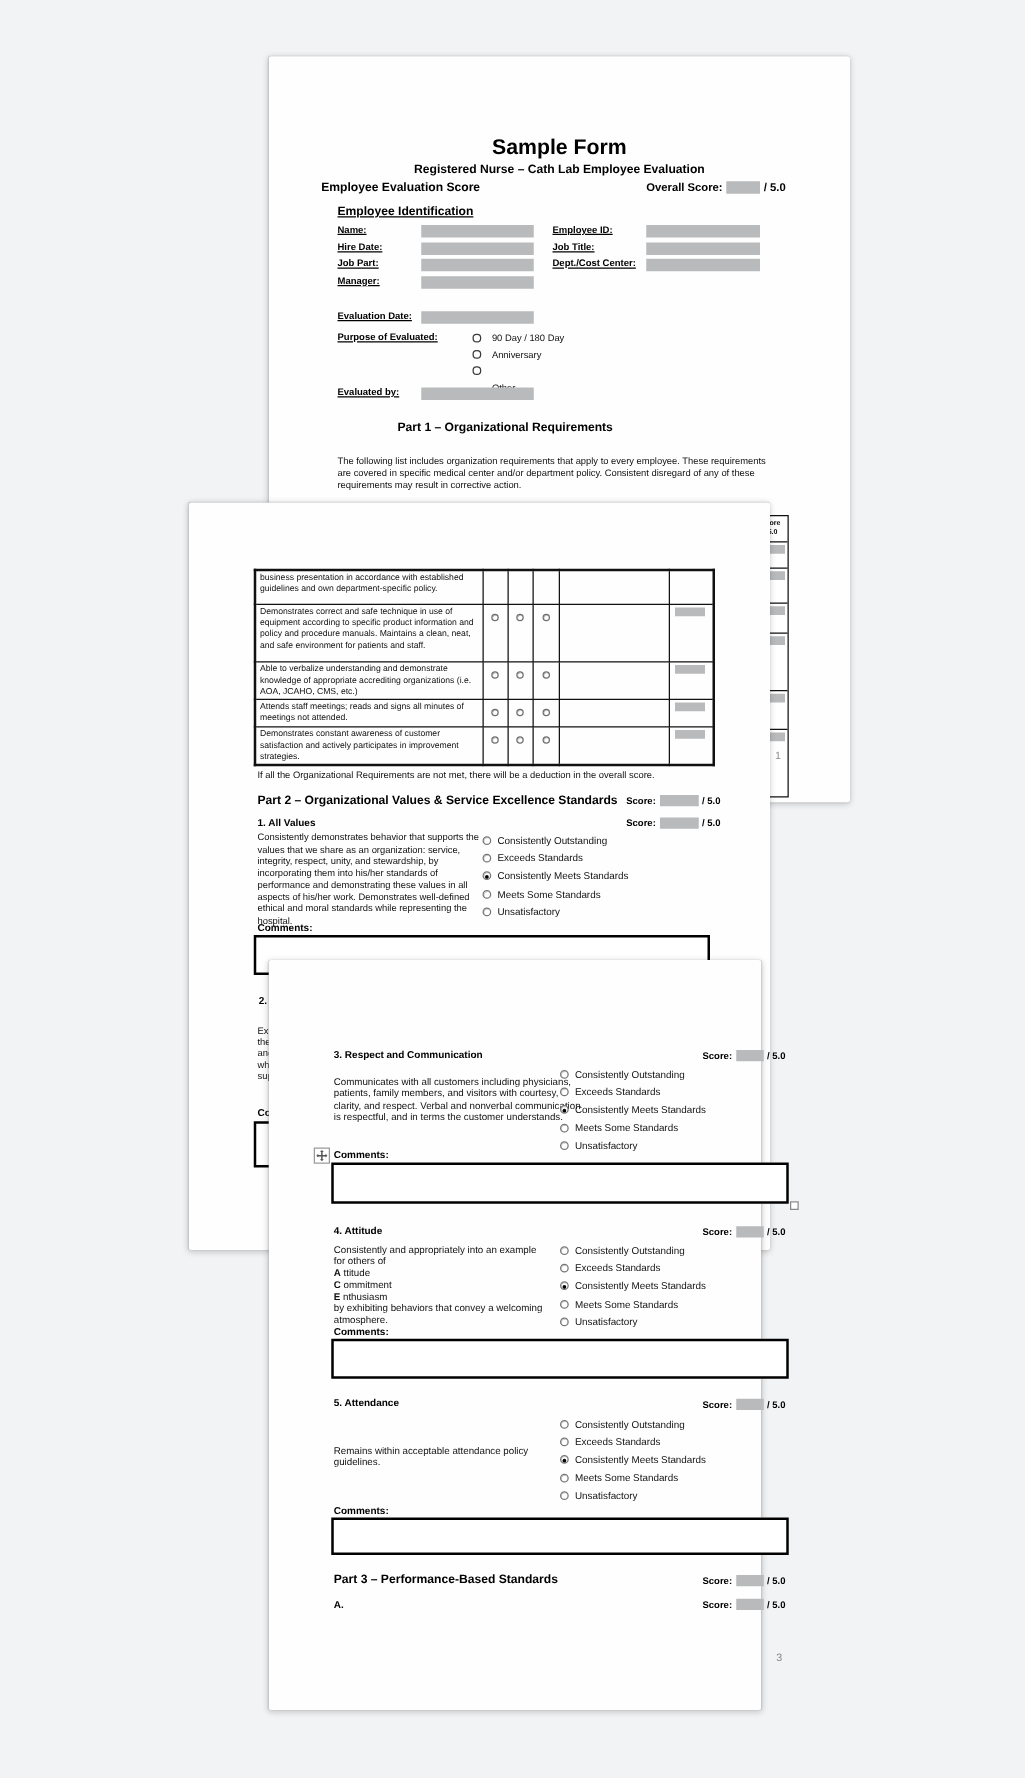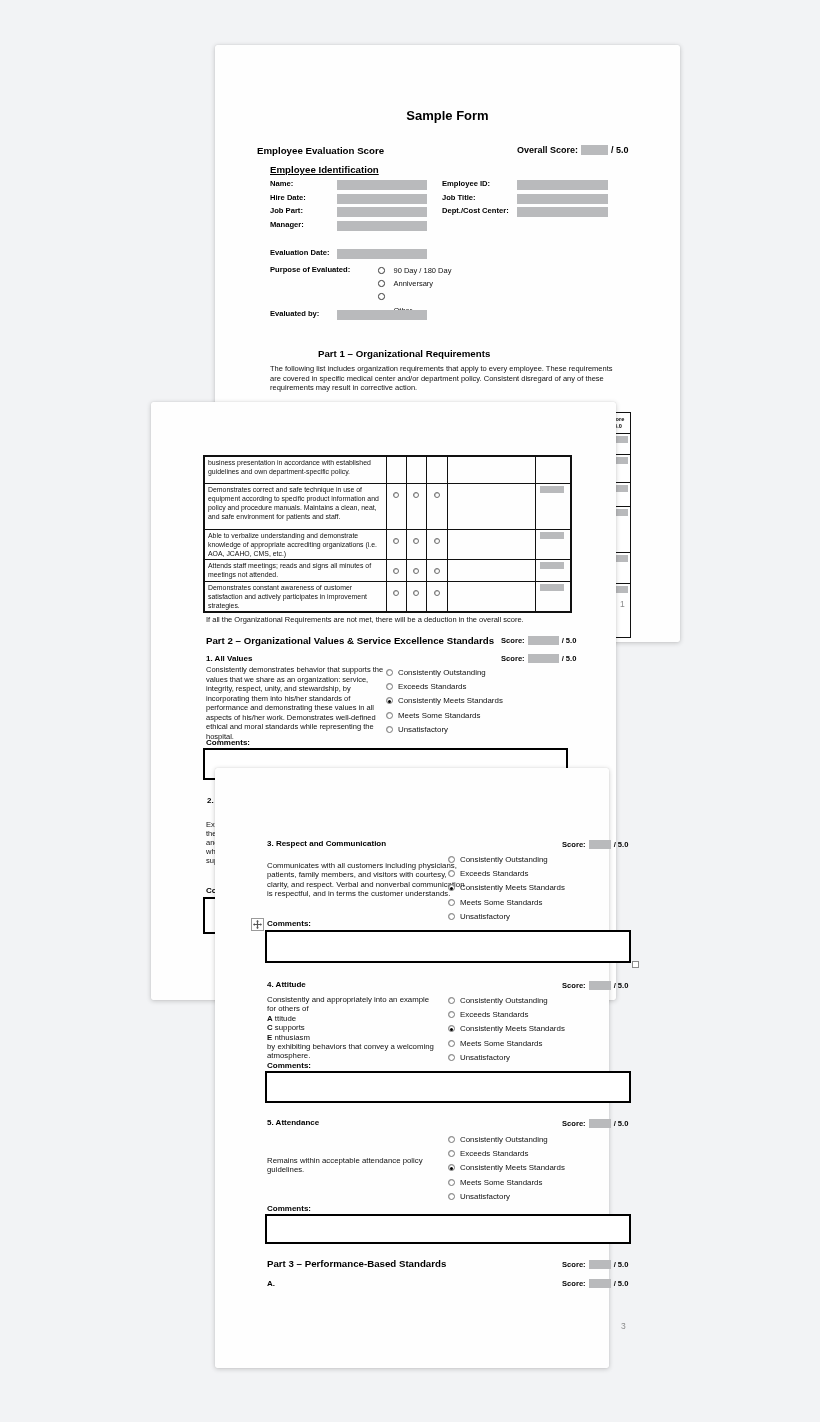--- a/index.html
+++ b/index.html
@@ -5,24 +5,24 @@
   html,body{margin:0;padding:0;background:#f2f3f5;}
   *{box-sizing:border-box;}
   .stage{position:relative;width:820px;height:1422px;background:#f2f3f5;overflow:hidden;
          font-family:"Liberation Sans","DejaVu Sans",sans-serif;color:#000;}
   .page{position:absolute;background:#fefefe;border-radius:2px;
         box-shadow:0 1px 5px rgba(0,0,0,.20), 0 0 1px rgba(0,0,0,.18);}
   .abs{position:absolute;}
   .b{font-weight:bold;}
   .t75{font-size:7.5px;line-height:9.5px;color:#111;}
   .t78{font-size:7.8px;line-height:9.4px;color:#111;}
-  .lbl{font-weight:bold;font-size:7.6px;line-height:10px;}
+  .lbl{font-weight:bold;font-size:7.6px;line-height:10px;text-decoration:underline;}
   .h8{font-weight:bold;font-size:8px;line-height:10px;}
   .h95{font-weight:bold;font-size:9.7px;line-height:11px;}
-  .title{font-weight:bold;font-size:13px;}
+  .title{font-weight:bold;font-size:17px;}
   .sub{font-weight:bold;font-size:9.7px;}
   .redact{background:#b9babc;display:inline-block;}
   
   .sg{position:absolute;display:flex;align-items:center;}
   .sg .lab,.sg .suf{font-weight:bold;font-size:7.6px;white-space:nowrap;}
   .sg .box{width:22px;height:9px;background:#b9babc;margin:0 3px;}
   .sg.wide .box{width:31px;}
   
   .rg{position:absolute;}
   .rg-row{display:flex;align-items:center;height:14.3px;}
@@ -59,20 +59,21 @@
   .resize-sq{position:absolute;width:7px;height:7px;border:1px solid #8a8a8a;background:#fff;}
   .frag{position:absolute;font-size:7.5px;line-height:8.7px;color:#111;white-space:nowrap;}
 </style>
 </head>
 <body>
 
 <div class="stage">
 
   <div class="page" style="left:215px;top:45px;width:465px;height:597px;z-index:1;">
     <div class="abs title" style="left:0;top:63px;width:465px;text-align:center;">Sample Form</div>
+    <div class="abs sub" style="left:0;top:85px;width:465px;text-align:center;">Registered Nurse – Cath Lab Employee Evaluation</div>
 
     <div class="abs h95" style="left:42px;top:100px;">Employee Evaluation Score</div>
     <div class="sg" style="left:302px;top:100px;">
       <span class="lab" style="font-size:9px;">Overall Score:</span>
       <span class="box" style="width:27px;height:10px;"></span>
       <span class="suf" style="font-size:9px;">/ 5.0</span>
     </div>
 
     <div class="abs h95" style="left:55px;top:119px;text-decoration:underline;">Employee Identification</div>
 
@@ -107,21 +108,21 @@
       </div>
       <div style="display:flex;align-items:center;height:13px;">
         <span class="sradio"></span>
         <span class="t75" style="margin-left:9px;white-space:nowrap;margin-top:28px;">Other</span>
       </div>
     </div>
 
     <div class="abs lbl" style="left:55px;top:264px;">Evaluated by:</div>
     <div class="abs redact" style="left:122px;top:264.5px;width:90px;height:10px;"></div>
 
-    <div class="abs h95" style="left:55px;top:303px;padding-left:48px;">Part 1 – Organizational Requirements</div>
+    <div class="abs h95" style="left:55px;top:292px;padding-left:48px;">Part 1 – Organizational Requirements</div>
     <div class="abs t75" style="left:55px;top:319px;width:355px;">The following list includes organization requirements that apply to every employee. These requirements are covered in specific medical center and/or department policy. Consistent disregard of any of these requirements may result in corrective action.</div>
 
     <div class="p1col" style="left:387px;top:367px;width:29px;height:226px;">
       <div class="hd" style="height:21px;">
         <div>Score</div>
         <div>/ 5.0</div>
       </div>
       <div class="rw" style="height:19px;">
           <span class="bx"></span>
         </div>
@@ -307,21 +308,21 @@
     <div class="abs h8" style="left:52px;top:212px;">4. Attitude</div>
     <div class="sg" style="left:347px;top:213px;">
       <span class="lab">Score:</span>
       <span class="box"></span>
       <span class="suf">/ 5.0</span>
     </div>
     <div class="abs" style="left:52px;top:227px;width:200px;">
       <div class="t78">Consistently and appropriately into an example</div>
       <div class="t78">for others of</div>
       <div class="t78"><span class="b">A</span> <span>ttitude</span></div>
-      <div class="t78"><span class="b">C</span> <span>supports</span></div>
+      <div class="t78"><span class="b">C</span> <span>ommitment</span></div>
       <div class="t78"><span class="b">E</span> <span>nthusiasm</span></div>
       <div class="t78">by exhibiting behaviors that convey a welcoming</div>
       <div class="t78">atmosphere.</div>
     </div>
     <div class="rg" style="left:233px;top:225px;">
       <div class="rg-row">
           <span class="radio"></span>
           <span class="rg-lbl">Consistently Outstanding</span>
         </div>
       <div class="rg-row">

